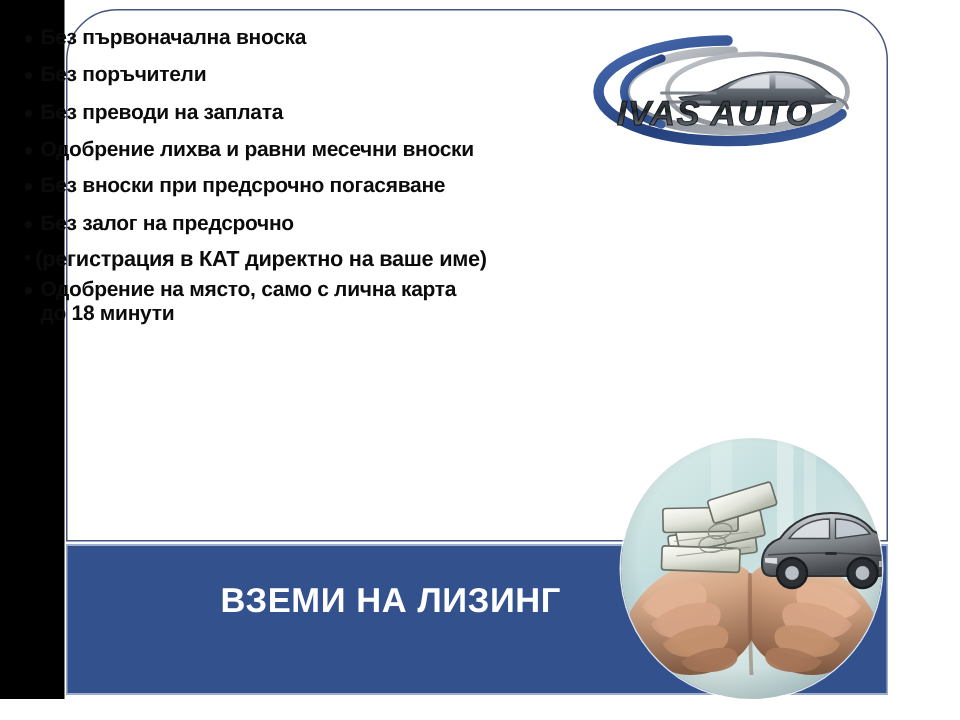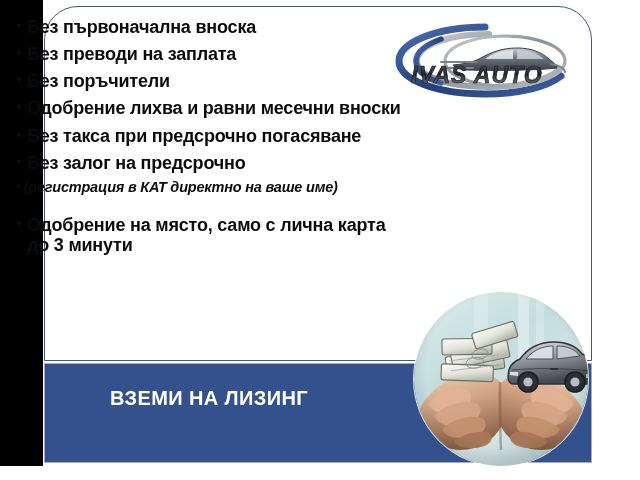--- a/index.html
+++ b/index.html
@@ -63,31 +63,30 @@
   }
   .benefit-item .bullet {
     flex: 0 0 auto;
     font-size: 17px;
     line-height: 1.05;
     margin-right: 5px;
     color: #0b0b0b;
   }
   .benefit-item .btext {
     flex: 1 1 auto;
-    font-size: 18px;
+    font-size: 14px;
     letter-spacing: -0.2px;
   }
   
   .benefit-item.small .btext {
     font-size: 14.5px;
   }
   .benefit-item.small {
-    margin-bottom: 20px;
+    margin-bottom: 4px;
     margin-top: -1px;
-    font-style: italic;
   }
   .benefit-item.small .bullet {
     font-size: 13px;
     margin-right: 3px;
   }
 
   
   #brand-logo {
     position: absolute;
     left: 381px;
@@ -108,23 +107,23 @@
     background: #33528d;
     border: 1.5px solid #9fb0cc;
     box-sizing: border-box;
     z-index: 12;
   }
   #leasing-banner-text {
     position: absolute;
     left: 44px;
     top: 387px;
     width: 330px;
-    text-align: center;
+    text-align: right;
     color: #ffffff;
-    font-size: 20px;
+    font-size: 23px;
     font-weight: bold;
     letter-spacing: 0.4px;
     z-index: 30;
     white-space: nowrap;
   }
 
   
   #hands-photo {
     position: absolute;
     left: 414px;
@@ -140,28 +139,28 @@
 </style>
 </head>
 <body>
 
 <div id="left-black-bar"></div>
 
 <div id="card"></div>
 
 <ul id="benefits-list">
     <li class="benefit-item"><span class="bullet">•</span><span class="btext">Без първоначална вноска</span></li>
+    <li class="benefit-item"><span class="bullet">•</span><span class="btext">Без поръчители</span></li>
     <li class="benefit-item"><span class="bullet">•</span><span class="btext">Без преводи на заплата</span></li>
-    <li class="benefit-item"><span class="bullet">•</span><span class="btext">Без поръчители</span></li>
     <li class="benefit-item"><span class="bullet">•</span><span class="btext">Одобрение лихва и равни месечни вноски</span></li>
-    <li class="benefit-item"><span class="bullet">•</span><span class="btext">Без такса при предсрочно погасяване</span></li>
+    <li class="benefit-item"><span class="bullet">•</span><span class="btext">Без вноски при предсрочно погасяване</span></li>
     <li class="benefit-item"><span class="bullet">•</span><span class="btext">Без залог на предсрочно</span></li>
     <li class="benefit-item small"><span class="bullet">•</span><span class="btext">(регистрация в КАТ директно на ваше име)</span></li>
     <li class="benefit-item"><span class="bullet">•</span><span class="btext">Одобрение на място, само с лична карта
- до 3 минути</span></li>
+ до 18 минути</span></li>
   </ul>
 
 <div id="brand-logo">
   <svg width="200" height="78" viewBox="0 0 200 78" xmlns="http://www.w3.org/2000/svg">
     <defs>
       <linearGradient id="gblue" x1="0" y1="0" x2="1" y2="1">
         <stop offset="0%" stop-color="#4a6fb5"></stop>
         <stop offset="55%" stop-color="#24407c"></stop>
         <stop offset="100%" stop-color="#3d5e9e"></stop>
       </linearGradient>

